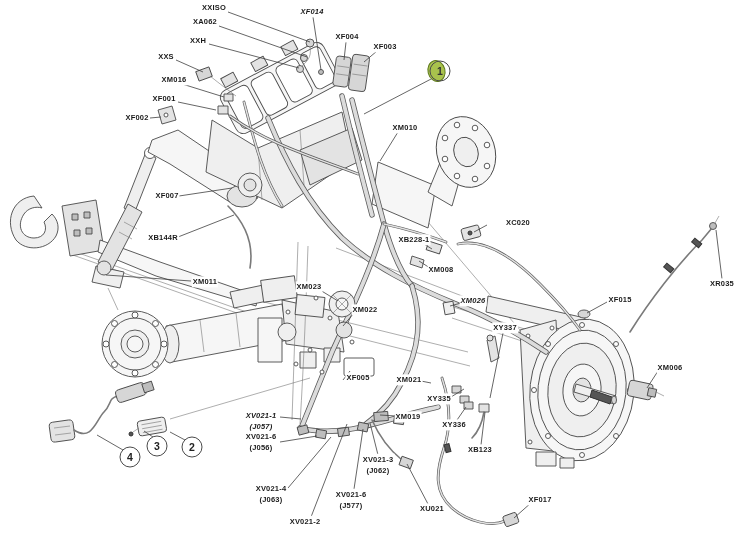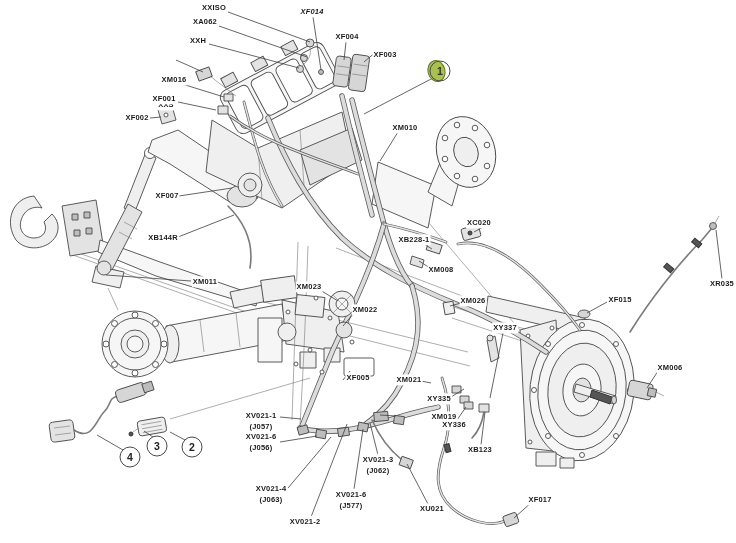--- a/index.html
+++ b/index.html
@@ -372,69 +372,69 @@
 
 <div class="part-label" style="left: 214px; top: 8px;">
       <div>XXISO</div>
     </div>
     <div class="part-label" style="left: 205px; top: 22px;">
       <div>XA062</div>
     </div>
     <div class="part-label" style="left: 198px; top: 41px;">
       <div>XXH</div>
     </div>
-    <div class="part-label" style="left: 166px; top: 57px; margin-top: 48px;">
+    <div class="part-label" style="left: 166px; top: 57px;">
       <div>XXS</div>
     </div>
     <div class="part-label" style="left: 174px; top: 80px;">
       <div>XM016</div>
     </div>
     <div class="part-label" style="left: 164px; top: 99px;">
       <div>XF001</div>
     </div>
     <div class="part-label" style="left: 137px; top: 118px;">
       <div>XF002</div>
     </div>
     <div class="part-label" style="left: 312px; top: 12px; font-style: italic;">
       <div>XF014</div>
     </div>
     <div class="part-label" style="left: 347px; top: 37px; text-align: center;">
       <div>XF004</div>
     </div>
-    <div class="part-label" style="left: 385px; top: 47px; margin-top: 8px;">
+    <div class="part-label" style="left: 385px; top: 47px;">
       <div>XF003</div>
     </div>
     <div class="part-label" style="left: 405px; top: 128px;">
       <div>XM010</div>
     </div>
     <div class="part-label" style="left: 167px; top: 196px;">
       <div>XF007</div>
     </div>
     <div class="part-label" style="left: 163px; top: 238px;">
       <div>XB144R</div>
     </div>
     <div class="part-label" style="left: 205px; top: 282px;">
       <div>XM011</div>
     </div>
-    <div class="part-label" style="left: 479px; top: 223px; text-align: right;">
+    <div class="part-label" style="left: 518px; top: 223px; text-align: right;">
       <div>XC020</div>
     </div>
     <div class="part-label" style="left: 414px; top: 240px;">
       <div>XB228-1</div>
     </div>
     <div class="part-label" style="left: 441px; top: 270px;">
       <div>XM008</div>
     </div>
     <div class="part-label" style="left: 309px; top: 287px; text-align: right;">
       <div>XM023</div>
     </div>
     <div class="part-label" style="left: 365px; top: 310px;">
       <div>XM022</div>
     </div>
-    <div class="part-label" style="left: 473px; top: 301px;">
+    <div class="part-label" style="left: 473px; top: 301px; font-style: italic;">
       <div>XM026</div>
     </div>
     <div class="part-label" style="left: 505px; top: 328px;">
       <div>XY337</div>
     </div>
     <div class="part-label" style="left: 620px; top: 300px;">
       <div>XF015</div>
     </div>
     <div class="part-label" style="left: 722px; top: 284px;">
       <div>XR035</div>
@@ -444,30 +444,30 @@
     </div>
     <div class="part-label" style="left: 358px; top: 367px; margin-top: 11px;">
       <div>XF005</div>
     </div>
     <div class="part-label" style="left: 409px; top: 380px;">
       <div>XM021</div>
     </div>
     <div class="part-label" style="left: 439px; top: 399px;">
       <div>XY335</div>
     </div>
-    <div class="part-label" style="left: 408px; top: 417px; margin-left: 36px;">
+    <div class="part-label" style="left: 408px; top: 417px;">
       <div>XM019</div>
     </div>
     <div class="part-label" style="left: 454px; top: 425px;">
       <div>XY336</div>
     </div>
     <div class="part-label" style="left: 480px; top: 450px;">
       <div>XB123</div>
     </div>
-    <div class="part-label" style="left: 261px; top: 421px;">
+    <div class="part-label" style="left: 261px; top: 421px; font-style: italic;">
       <div>XV021-1</div>
       <div>(J057)</div>
     </div>
     <div class="part-label" style="left: 261px; top: 442px;">
       <div>XV021-6</div>
       <div>(J056)</div>
     </div>
     <div class="part-label" style="left: 271px; top: 494px;">
       <div>XV021-4</div>
       <div>(J063)</div>

